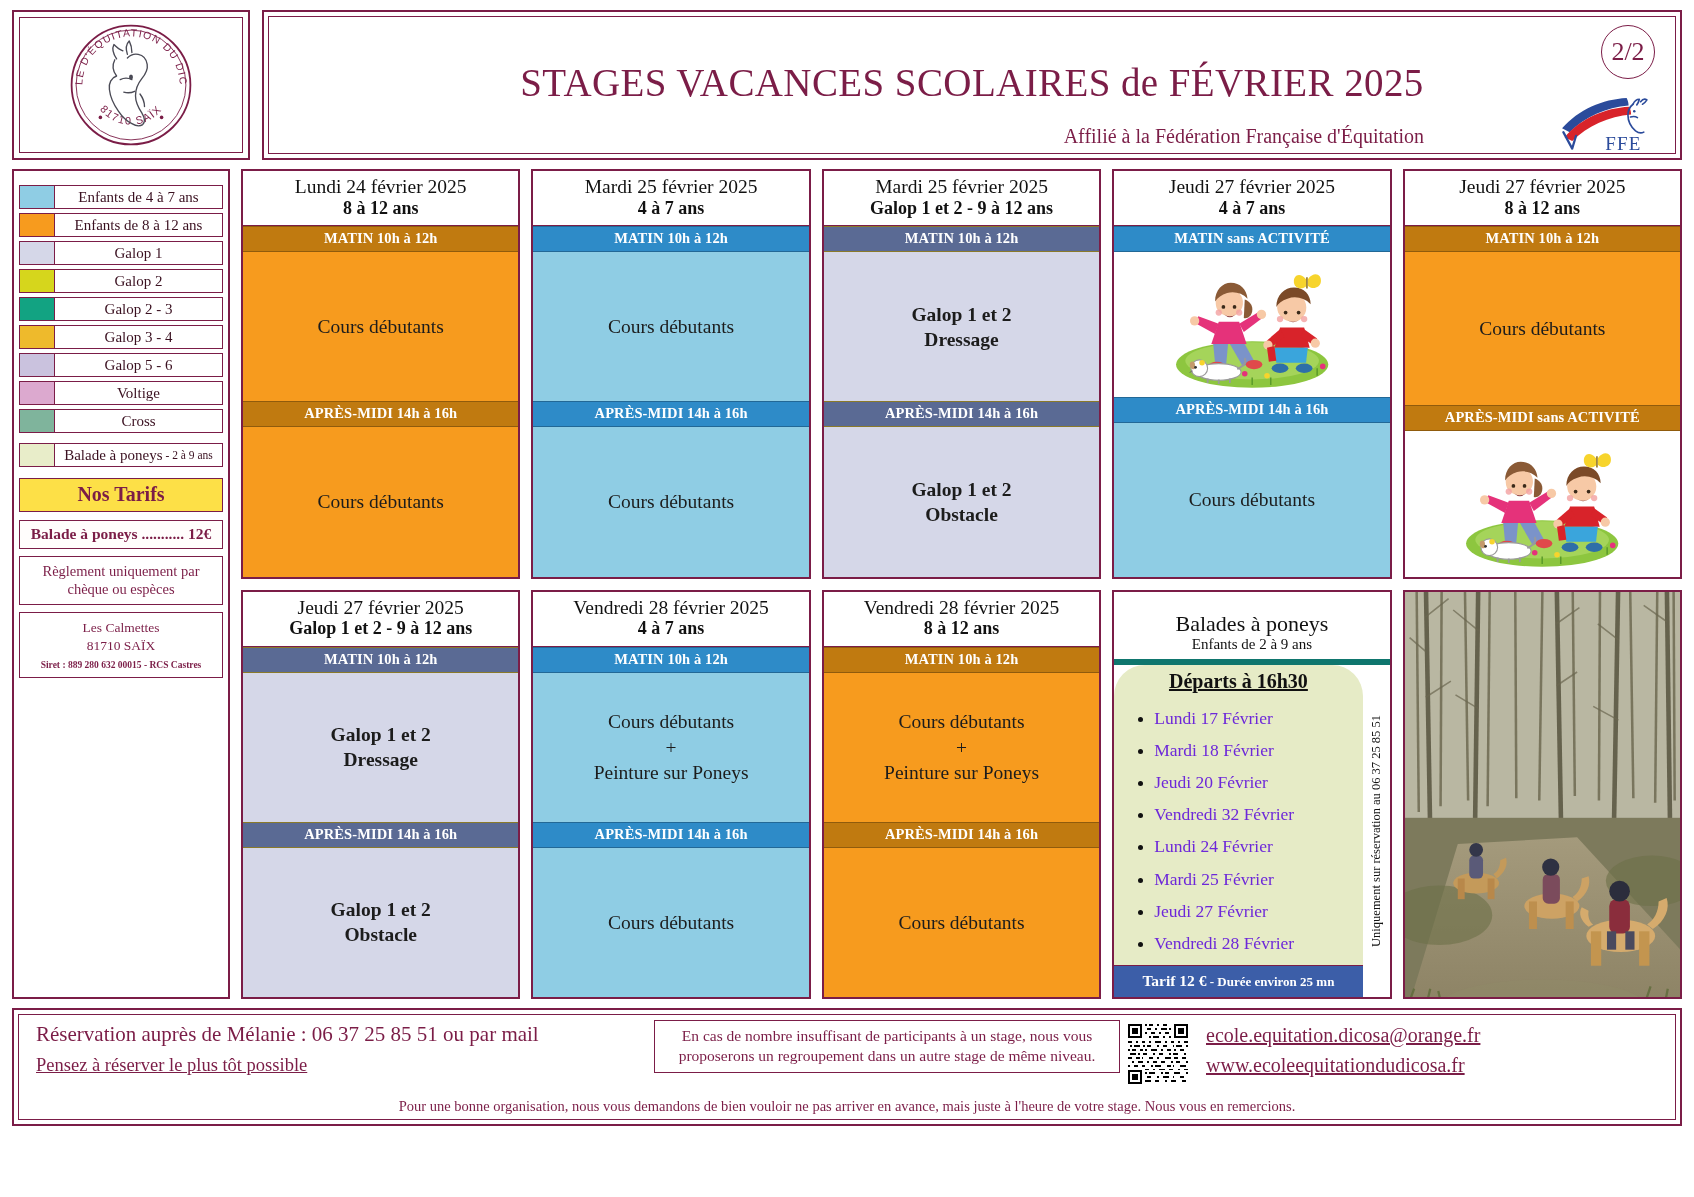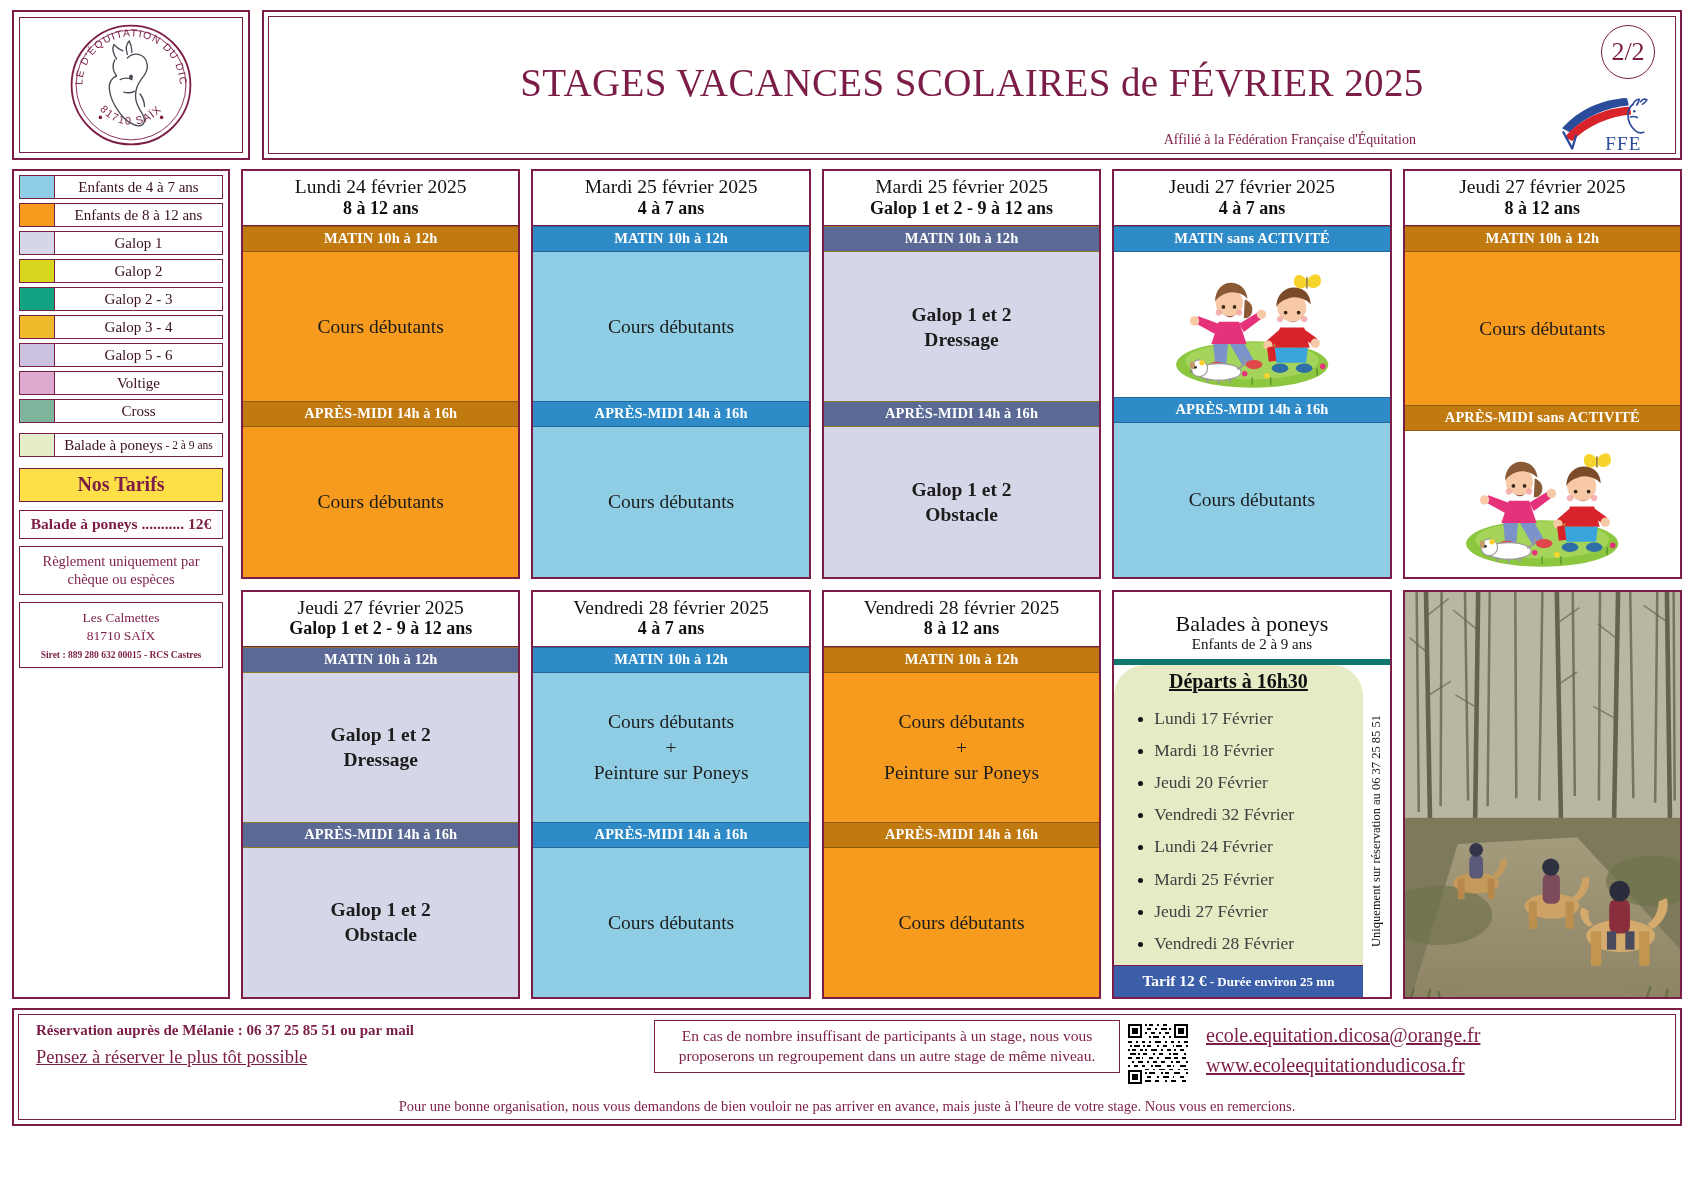--- a/index.html
+++ b/index.html
@@ -64,22 +64,22 @@
   }
   .page-badge{
     position:absolute;top:13px;right:25px;
     width:52px;height:52px;border-radius:50%;
     border:1.6px solid #7B1D47;
     color:#7B1D47;font-size:26px;
     display:flex;align-items:center;justify-content:center;
     z-index:3;
   }
   .affiliation{
-    position:absolute;bottom:10px;right:264px;
-    font-size:14px;color:#7B1D47;
+    position:absolute;bottom:10px;right:256px;
+    font-size:20px;color:#7B1D47;
     white-space:nowrap;
   }
   .ffe-logo{
     position:absolute;bottom:4px;right:28px;
     width:95px;height:64px;
   }
   .ffe-logo svg{width:100%;height:100%;display:block;}
 
   
   .body-row{
@@ -89,21 +89,21 @@
     height:830px;
   }
   .left-col{
     width:218px;
     display:flex;flex-direction:column;
     flex:0 0 218px;
   }
   .left-frame{
     border:2.5px solid #7B1D47;
     box-sizing:border-box;
-    padding:4px 5px;
+    padding:14px 5px;
     display:flex;flex-direction:column;
     height:100%;
   }
   .legend-list{display:flex;flex-direction:column;gap:4px;}
   .legend-item{
     display:flex;align-items:stretch;
     border:1.4px solid #7B1D47;
     height:24px;box-sizing:border-box;
     background:#fff;
   }
@@ -248,21 +248,21 @@
     text-align:center;font-weight:bold;font-size:20px;
     text-decoration:underline;color:#111;
     margin-bottom:4px;
   }
   .balade-list{
     list-style:none;margin:0;padding:0 0 0 24px;
     flex:1;
     display:flex;flex-direction:column;justify-content:space-evenly;
   }
   .balade-list li{
-    font-size:17.5px;color:#404040;position:relative;padding-left:16px;
+    font-size:17.5px;color:#6d28d9;position:relative;padding-left:16px;
   }
   .balade-list li::before{
     content:"";position:absolute;left:0;top:9px;
     width:5px;height:5px;border-radius:50%;background:#111;
   }
   .balade-tarif{
     background:#3C5EA8;
     color:#fff;font-weight:bold;font-size:15.5px;
     text-align:center;padding:6px 0 7px;
     border-top:1.5px solid #7B1D47;
@@ -301,21 +301,21 @@
     background:#fff;
   }
   .footer-inner{position:absolute;inset:4px;border:1.4px solid #7B1D47;pointer-events:none;}
   .foot-left{
     width:640px;flex:0 0 640px;
     padding:12px 0 0 22px;
     box-sizing:border-box;
     z-index:2;
   }
   .foot-resa{
-    font-weight:bold;font-size:15px;color:#7B1D47;
+    font-weight:normal;font-size:21px;color:#7B1D47;
   }
   .foot-pensez{
     margin-top:8px;font-size:18.5px;color:#7B1D47;
     text-decoration:underline;
   }
   .foot-mid{
     flex:1;min-width:0;
     display:flex;flex-direction:column;
     align-items:center;justify-content:flex-start;
     padding-top:10px;

